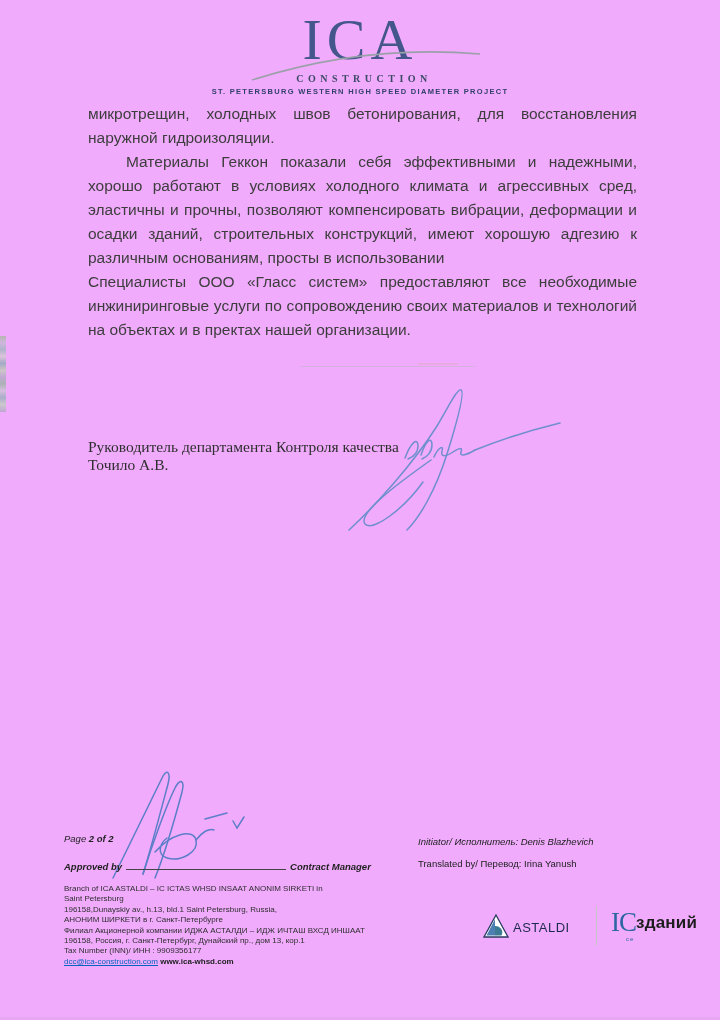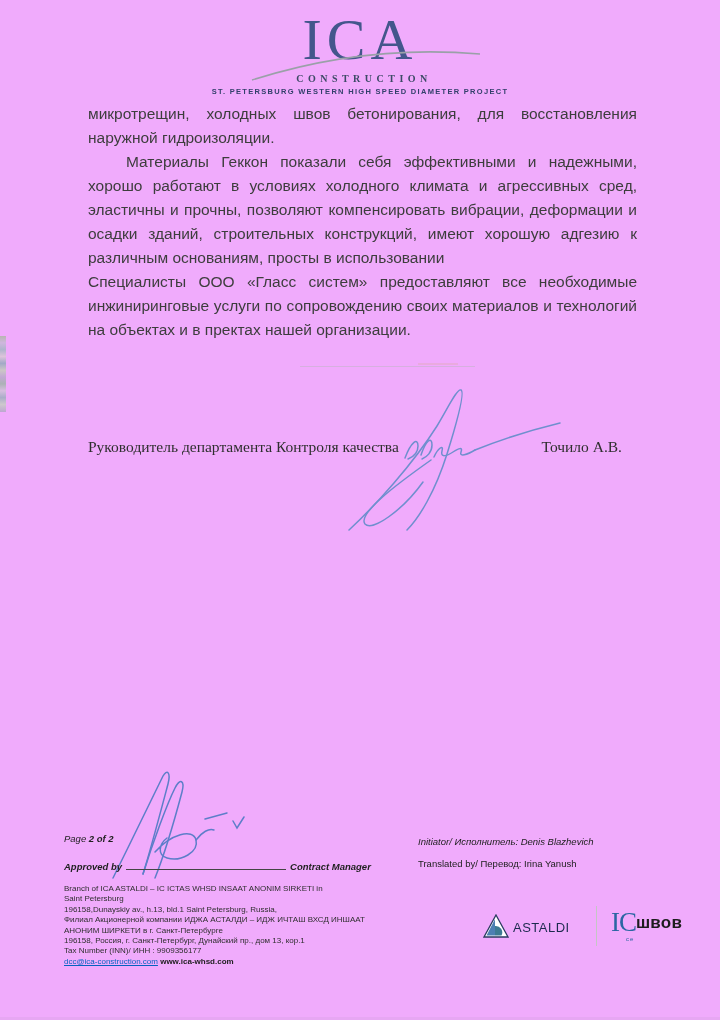--- a/index.html
+++ b/index.html
@@ -30,21 +30,21 @@
     font-size:15.5px; line-height:24px; text-align:justify; color:#3d3d3d;
   }
   .body-text p { margin:0; }
   .para-2 { margin-top:12px; text-indent:38px; }
   .para-3 { margin-top:7px; }
 
   
   .signoff-row {
     position:absolute; top:438px; left:88px; width:534px;
     display:flex; justify-content:space-between;
-    font-family:"Liberation Serif", serif; font-size:15.5px; color:#2f2f2f;
+    font-family:"Liberation Serif", serif; font-size:15.5px; color:#2f2f2f;flex-direction:column;
   }
   .sig-main { position:absolute; top:378px; left:335px; width:235px; height:158px; }
   .sig-stroke { stroke:#6f8fce; stroke-width:1.5; fill:none; stroke-linecap:round; }
 
   
   .noise-strip {
     position:absolute; left:0; top:336px; width:6px; height:76px; opacity:.8;
     background:linear-gradient(180deg,#aab89f 0%,#c7b9d6 9%,#9fb7c0 18%,#d8c9d2 27%,
       #8fa8b8 36%,#c2cdb8 45%,#b5a8c8 54%,#9bb3a4 63%,#cfc2d8 72%,#98aebc 81%,#c4cfc0 90%,#b0a6c6 100%);
   }
@@ -131,37 +131,37 @@
     <span>Approved by</span><span class="blank"></span><span>Contract  Manager</span>
   </div>
 
   <div class="f-initiator">Initiator/ Исполнитель: Denis Blazhevich</div>
   <div class="f-translated">Translated by/ Перевод:  Irina Yanush</div>
 
   <div class="f-address">
     <div>Branch of ICA ASTALDI – IC ICTAS WHSD INSAAT ANONIM SIRKETI in</div>
     <div>Saint Petersburg</div>
     <div>196158,Dunayskiy av., h.13, bld.1 Saint Petersburg, Russia,</div>
+    <div>АНОНИМ ШИРКЕТИ в г. Санкт-Петербурге</div>
     <div>Филиал Акционерной компании ИДЖА АСТАЛДИ – ИДЖ ИЧТАШ ВХСД ИНШААТ</div>
-    <div>АНОНИМ ШИРКЕТИ в г. Санкт-Петербурге</div>
     <div>196158, Россия, г. Санкт-Петербург, Дунайский пр., дом 13, кор.1</div>
     <div>Tax Number (INN)/ ИНН : 9909356177</div>
     <div>
       <a class="email" href="#">dcc@ica-construction.com</a>
       <span class="site">www.ica-whsd.com</span>
     </div>
   </div>
 
   <div class="partners">
     <svg class="astaldi-mark" viewBox="0 0 26 24">
       <path d="M 13,1 L 25,23 L 1,23 Z" fill="#ffffff" stroke="#2a3a60" stroke-width="1.3"></path>
       <path d="M 12,5 L 12,21.5 L 3.5,21.5 Z" fill="#4d7fb3"></path>
       <path d="M 12,12 A 6.5,6.5 0 0 1 18.5,21.5 L 12,21.5 Z" fill="#3d7a93"></path>
     </svg>
     <span class="astaldi-name">ASTALDI</span>
     <span class="partner-divider"></span>
     <span class="ictas">
-      <span class="ictas-ic">IC</span><span class="ictas-name">швов</span>
+      <span class="ictas-ic">IC</span><span class="ictas-name">зданий</span>
       <span class="ictas-sub">ce</span>
     </span>
   </div>
 
 </div>
 
 </body></html>

